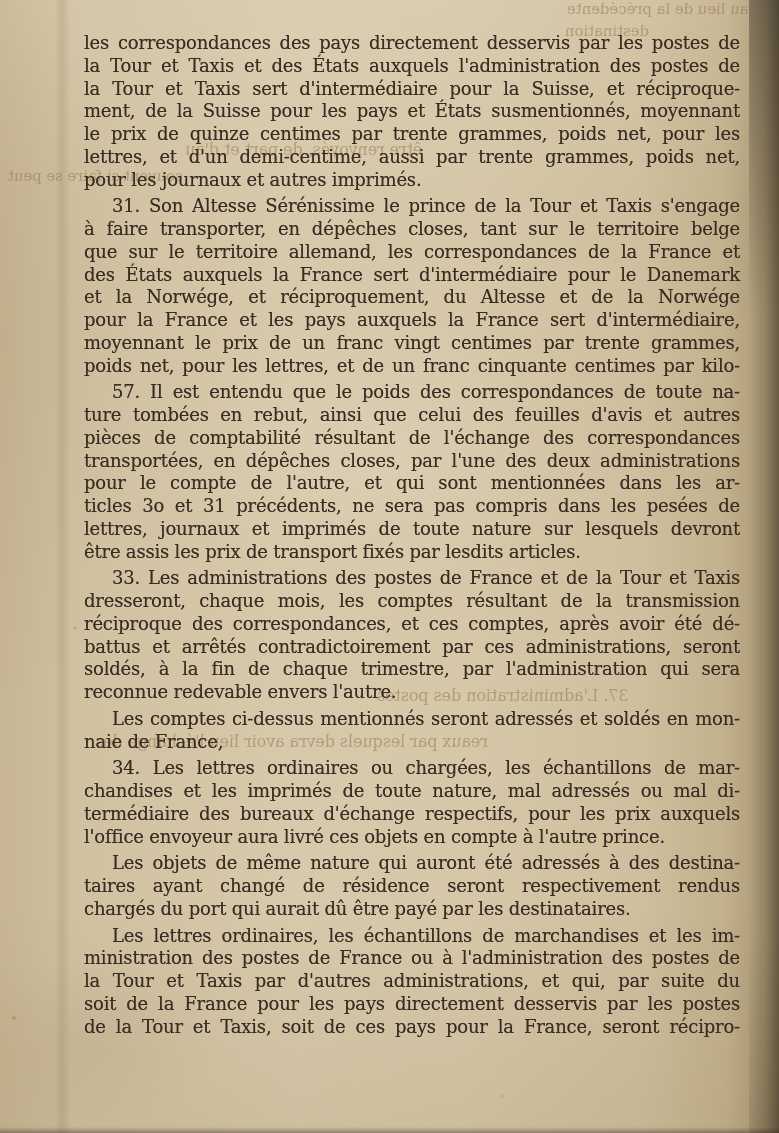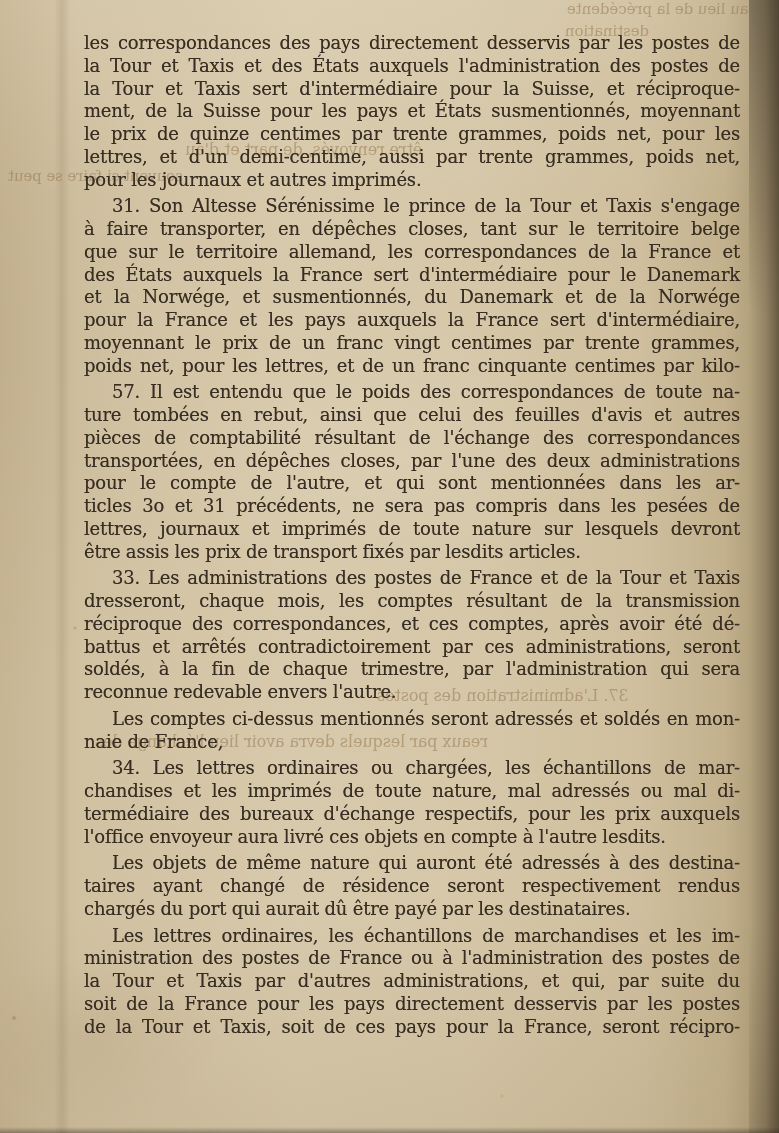--- a/index.html
+++ b/index.html
@@ -94,21 +94,21 @@
         <div class="line">ment, de la Suisse pour les pays et États susmentionnés, moyennant</div>
         <div class="line">le prix de quinze centimes par trente grammes, poids net, pour les</div>
         <div class="line">lettres, et d'un demi-centime, aussi par trente grammes, poids net,</div>
         <div class="line end">pour les journaux et autres imprimés.</div>
       </div>
       <div class="para">
         <div class="line indent">31. Son Altesse Sérénissime le prince de la Tour et Taxis s'engage</div>
         <div class="line">à faire transporter, en dépêches closes, tant sur le territoire belge</div>
         <div class="line">que sur le territoire allemand, les correspondances de la France et</div>
         <div class="line">des États auxquels la France sert d'intermédiaire pour le Danemark</div>
-        <div class="line">et la Norwége, et susmentionnés, du Danemark et de la Norwége</div>
+        <div class="line">et la Norwége, et réciproquement, du Altesse et de la Norwége</div>
         <div class="line">pour la France et les pays auxquels la France sert d'intermédiaire,</div>
         <div class="line">moyennant le prix de un franc vingt centimes par trente grammes,</div>
         <div class="line">poids net, pour les lettres, et de un franc cinquante centimes par kilo-</div>
       </div>
       <div class="para">
         <div class="line indent">57. Il est entendu que le poids des correspondances de toute na-</div>
         <div class="line">ture tombées en rebut, ainsi que celui des feuilles d'avis et autres</div>
         <div class="line">pièces de comptabilité résultant de l'échange des correspondances</div>
         <div class="line">transportées, en dépêches closes, par l'une des deux administrations</div>
         <div class="line">pour le compte de l'autre, et qui sont mentionnées dans les ar-</div>
@@ -125,21 +125,21 @@
         <div class="line end">reconnue redevable envers l'autre.</div>
       </div>
       <div class="para">
         <div class="line indent">Les comptes ci-dessus mentionnés seront adressés et soldés en mon-</div>
         <div class="line end">naie de France,</div>
       </div>
       <div class="para">
         <div class="line indent">34. Les lettres ordinaires ou chargées, les échantillons de mar-</div>
         <div class="line">chandises et les imprimés de toute nature, mal adressés ou mal di-</div>
         <div class="line">termédiaire des bureaux d'échange respectifs, pour les prix auxquels</div>
-        <div class="line end">l'office envoyeur aura livré ces objets en compte à l'autre lesdits.</div>
+        <div class="line end">l'office envoyeur aura livré ces objets en compte à l'autre prince.</div>
       </div>
       <div class="para">
         <div class="line indent">Les objets de même nature qui auront été adressés à des destina-</div>
         <div class="line">taires ayant changé de résidence seront respectivement rendus</div>
         <div class="line end">chargés du port qui aurait dû être payé par les destinataires.</div>
       </div>
       <div class="para">
         <div class="line indent">Les lettres ordinaires, les échantillons de marchandises et les im-</div>
         <div class="line">ministration des postes de France ou à l'administration des postes de</div>
         <div class="line">la Tour et Taxis par d'autres administrations, et qui, par suite du</div>

